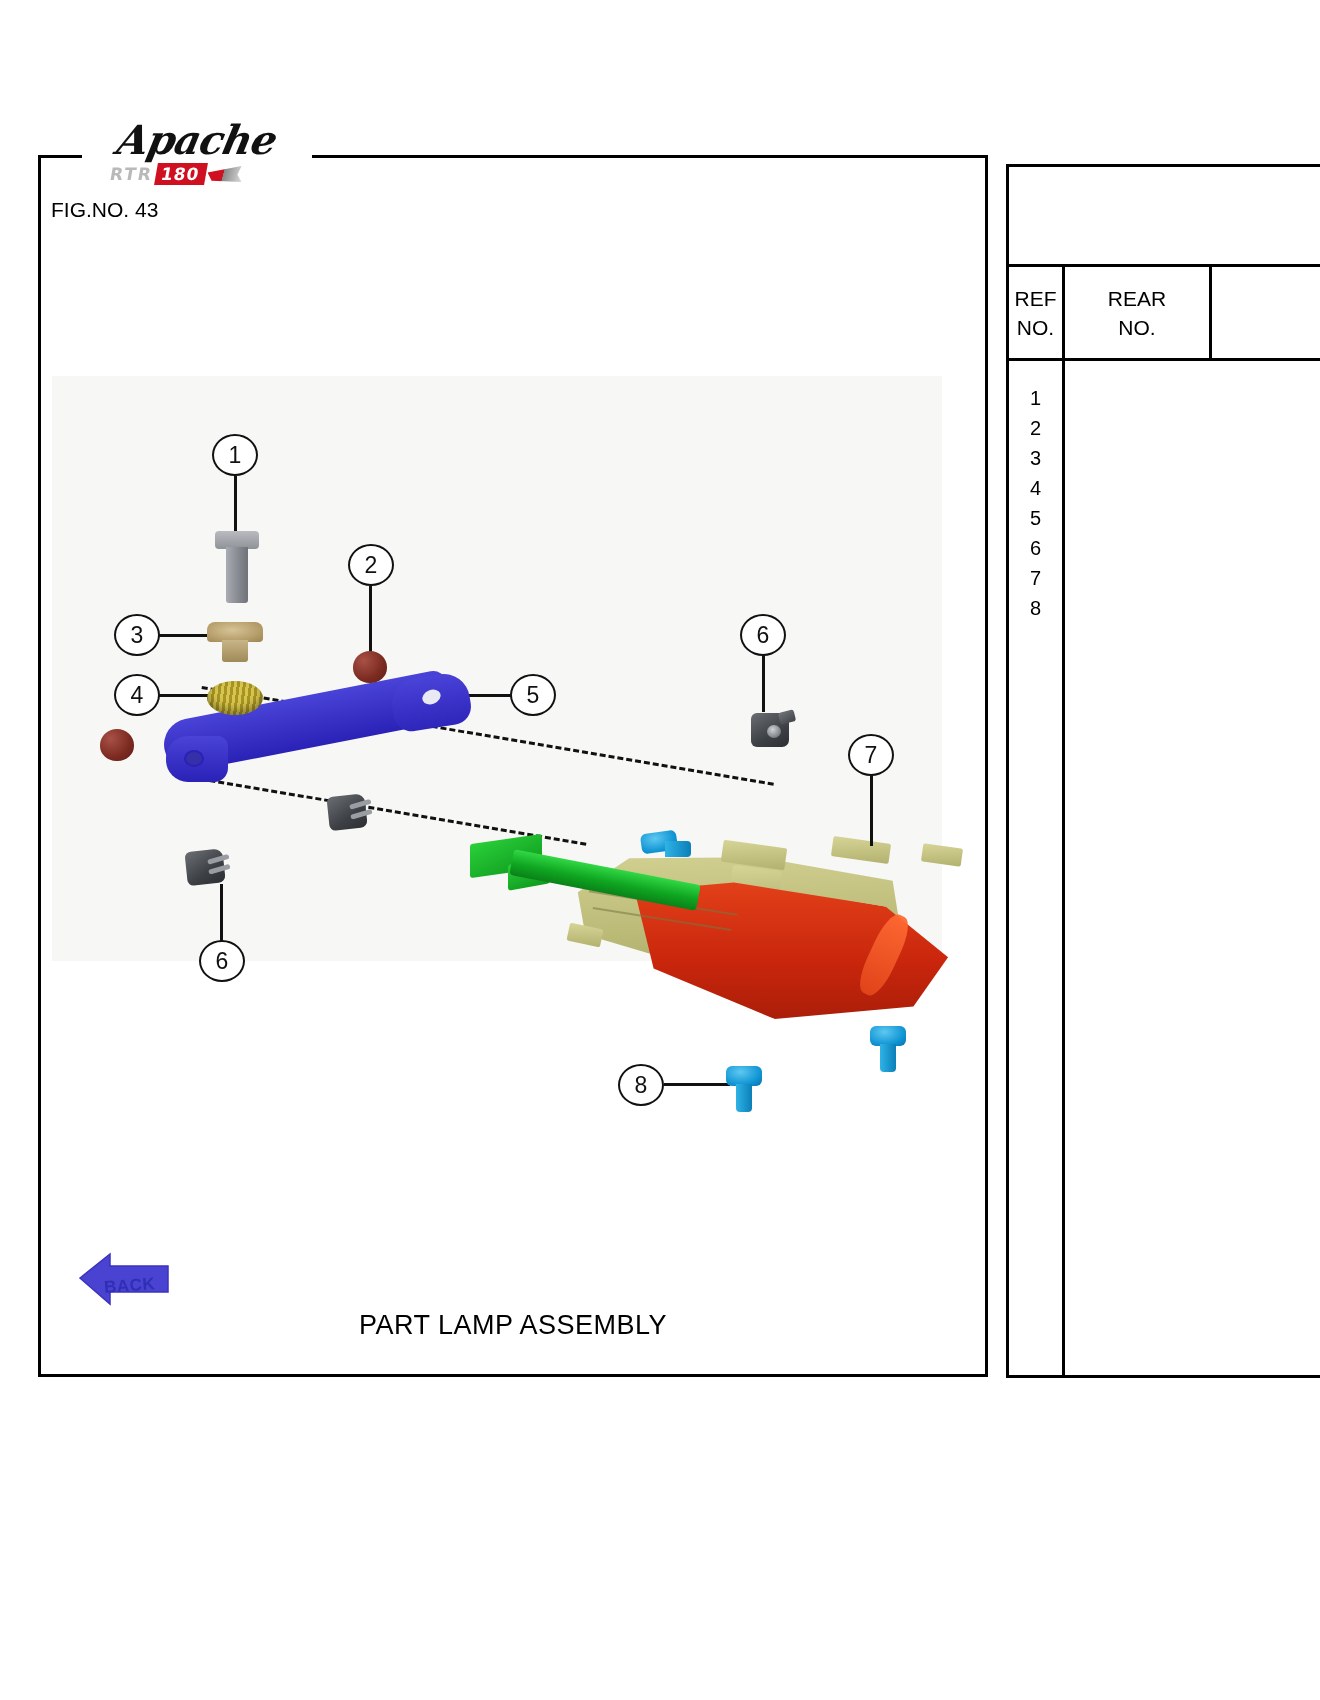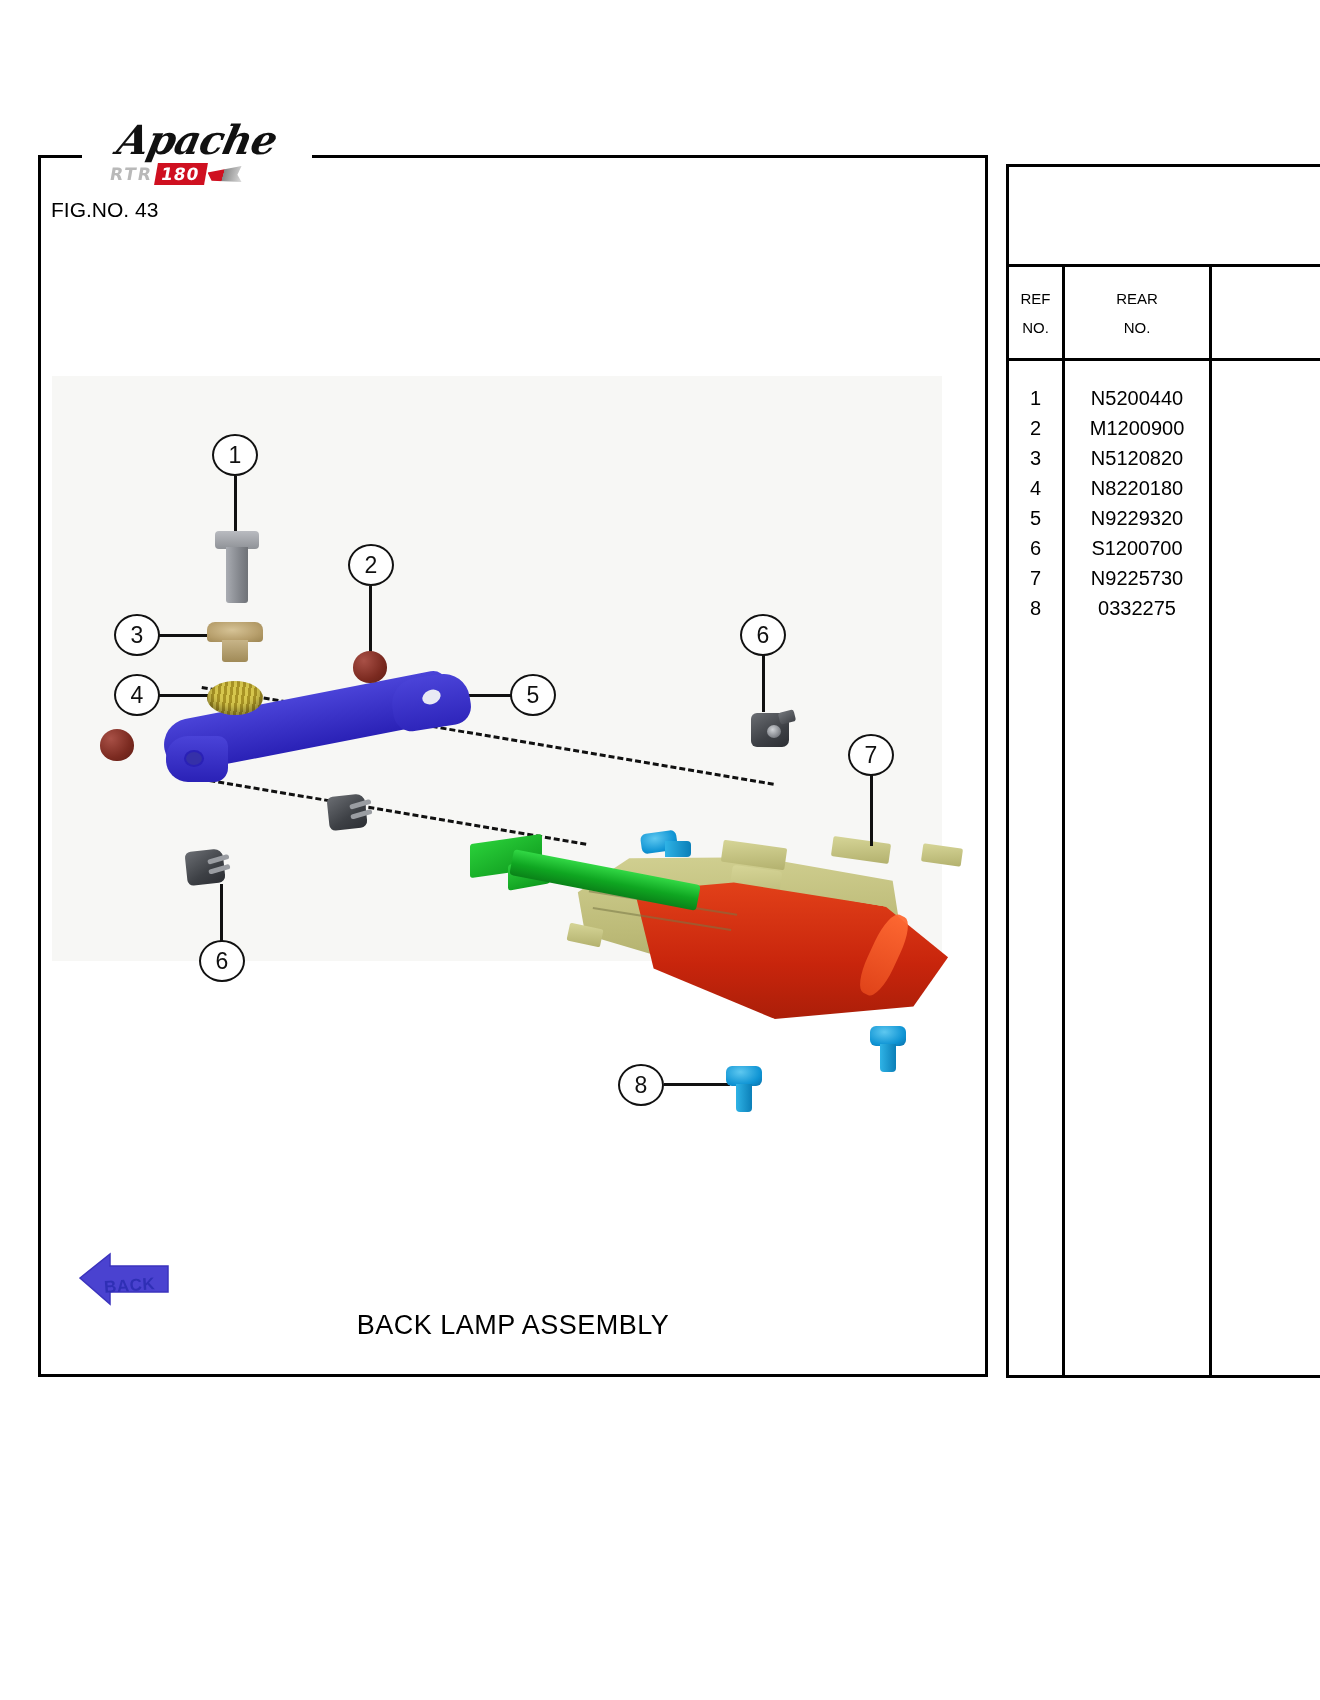--- a/index.html
+++ b/index.html
@@ -426,21 +426,21 @@
   }
   .col-rest {
     flex: 1;
     box-sizing: border-box;
   }
   .hdr-cell {
     display: flex;
     flex-direction: column;
     align-items: center;
     justify-content: center;
-    font-size: 15px;
+    font-size: 21px;
     line-height: 29px;
     color: #000;
   }
   .hdr-ref { width: 56px; border-right: 3px solid #000; box-sizing: border-box; }
   .hdr-part { width: 147px; border-right: 3px solid #000; box-sizing: border-box; }
   .hdr-rest { flex: 1; }
   .cell {
     height: 30px;
     line-height: 30px;
     font-size: 20px;
@@ -586,21 +586,21 @@
 
   </div>
 
   <div class="back-badge">
     <svg class="back-arrow-svg" width="96" height="62" viewBox="0 0 96 62">
       <polygon points="4,32 34,8 34,20 92,20 92,46 34,46 34,58" fill="#4a42d0" stroke="#3b33bd" stroke-width="1.5"></polygon>
     </svg>
     <div class="back-label">BACK</div>
   </div>
 
-  <div class="fig-caption">BACK LAMP ASSEMBLY</div>
+  <div class="fig-caption">PART LAMP ASSEMBLY</div>
 
   <div class="table-frame">
 
     <div class="tbl-title-row"></div>
 
     <div class="tbl-head-row">
       <div class="hdr-cell hdr-ref">
         <span>REF</span>
         <span>NO.</span>
       </div>
@@ -616,29 +616,18 @@
         <div class="spacer-top"></div>
         <div class="cell">1</div>
         <div class="cell">2</div>
         <div class="cell">3</div>
         <div class="cell">4</div>
         <div class="cell">5</div>
         <div class="cell">6</div>
         <div class="cell">7</div>
         <div class="cell">8</div>
       </div>
-      <div class="col-part">
-        <div class="spacer-top"></div>
-        <div class="cell">N5200440</div>
-        <div class="cell">M1200900</div>
-        <div class="cell">N5120820</div>
-        <div class="cell">N8220180</div>
-        <div class="cell">N9229320</div>
-        <div class="cell">S1200700</div>
-        <div class="cell">N9225730</div>
-        <div class="cell">0332275</div>
-      </div>
       <div class="col-rest"></div>
     </div>
 
   </div>
 
 </div>
 
 </body></html>

